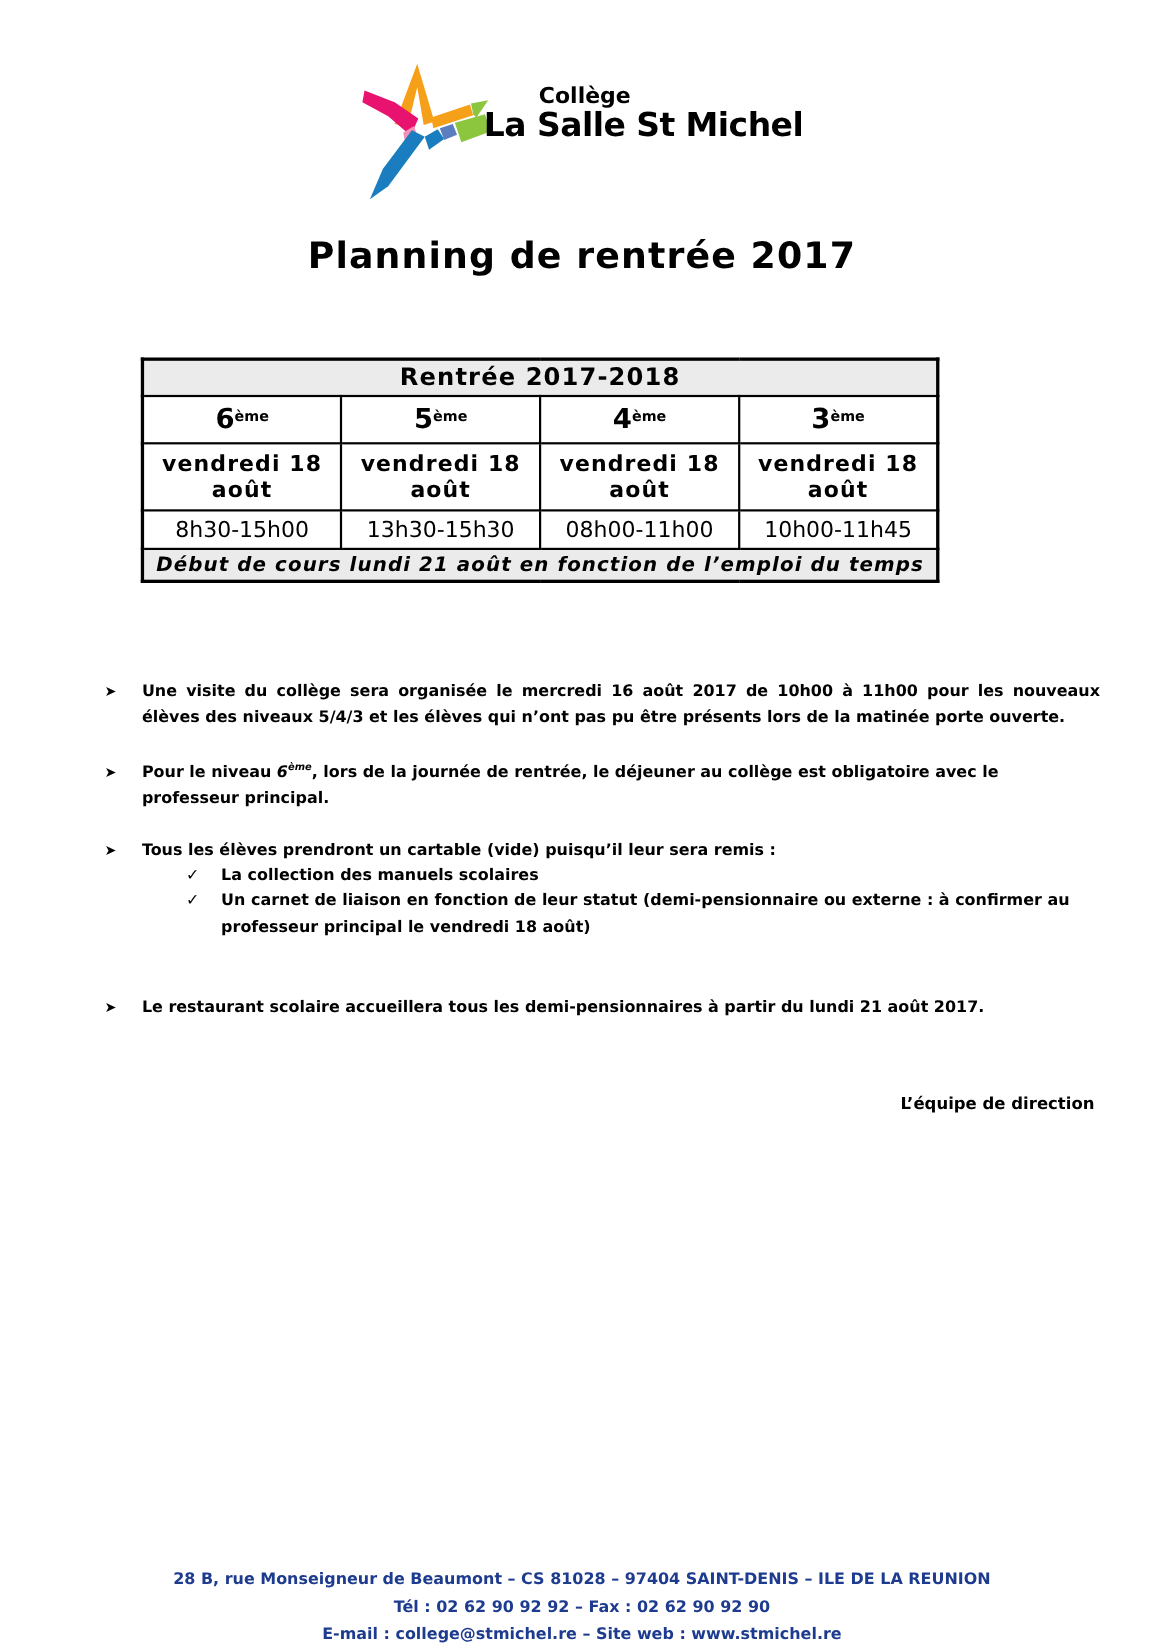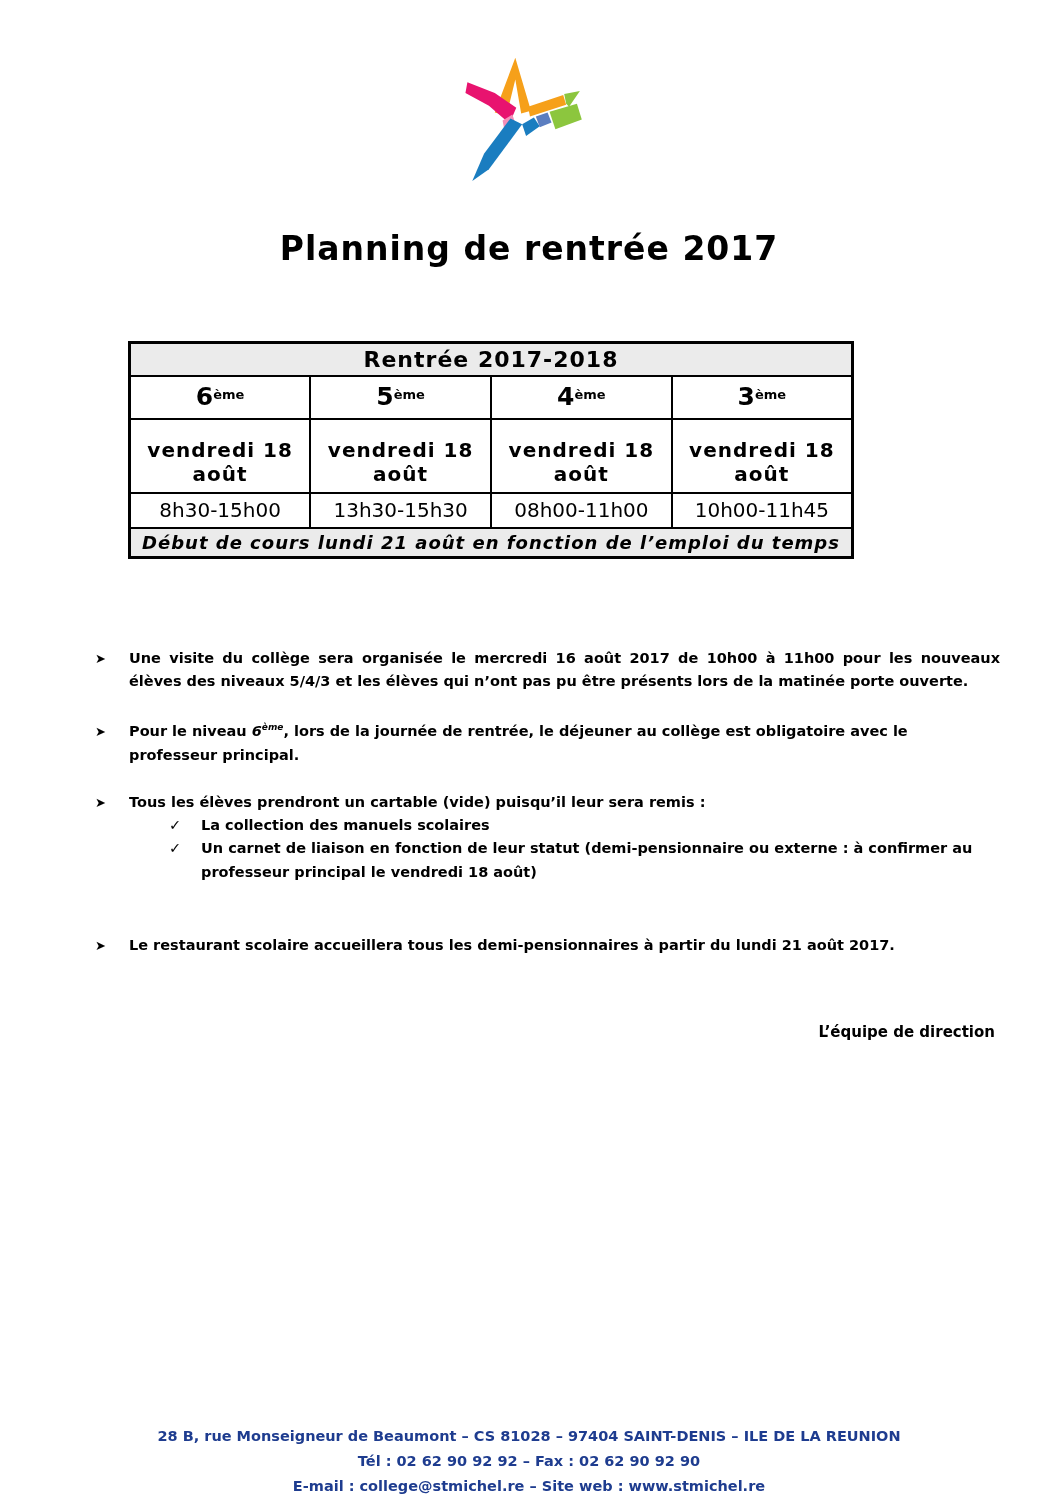--- a/index.html
+++ b/index.html
@@ -28,21 +28,21 @@
     font-size: 20px; font-weight: bold; letter-spacing: 0px;
     padding-left: 50px; line-height: 1.1;
   }
   .logo-name {
     font-size: 30px; font-weight: bold; letter-spacing: -0.5px;
     line-height: 1.15;
   }
 
   
   .title {
-    margin-top: 44px;
+    margin-top: 28px;
     text-align: center;
     font-size: 33px;
     font-weight: bold;
     letter-spacing: 1px;
   }
 
   
   table.planning {
     border-collapse: collapse;
     margin: 73px 0 0 128px;
@@ -50,21 +50,21 @@
     table-layout: fixed;
     text-align: center;
   }
   table.planning td { border: 2px solid #000; padding: 3px 2px; }
   table.planning { border: 3px solid #000; }
   td.gray { background: #EBEBEB; }
   td.table-title-cell { font-size: 22px; font-weight: bold; letter-spacing: 1px; padding: 4px 0 5px; }
   tr.grades td { font-weight: bold; padding: 5px 0 7px; }
   .lvl { font-size: 25px; }
   tr.grades sup { font-size: 13px; }
-  tr.days td { font-size: 20px; font-weight: bold; letter-spacing: 1px; padding: 18px 0 6px; }
+  tr.days td { font-size: 20px; font-weight: bold; letter-spacing: 1px; padding: 5px 0 6px; }
   tr.hours td { font-size: 20px; padding: 4px 0 5px; }
   td.table-note-cell { font-size: 18px; font-weight: bold; font-style: italic; letter-spacing: 1px; padding: 5px 0 7px; }
 
   
   .notes {
     margin: 88px 58px 0 95px;
     font-size: 14.5px;
     font-weight: bold;
     line-height: 1.6;
   }
@@ -114,20 +114,24 @@
       <polygon points="30,62 51,6 67,60 57,63 51,28 42,65" fill="#F6A01A"></polygon>
       <polygon points="64,56 100,44 103,54 66,66" fill="#F6A01A"></polygon>
       <polygon points="101,43 117,40 106,56 103,53" fill="#8CC63E"></polygon>
       <polygon points="2,31 30,42 52,57 45,73 24,55 0,42" fill="#E8136F"></polygon>
       <polygon points="38,70 48,64 53,79 42,92" fill="#F48FB8"></polygon>
       <polygon points="46,68 58,74 24,120 7,132 19,104" fill="#1A7DC0"></polygon>
       <polygon points="58,74 70,67 76,76 62,86" fill="#1A7DC0"></polygon>
       <polygon points="72,66 84,62 88,72 76,77" fill="#5B7EC0"></polygon>
       <polygon points="86,61 114,53 119,69 92,79" fill="#8CC63E"></polygon>
     </svg>
+    <div class="logo-text">
+      <div class="logo-college">Collège</div>
+      <div class="logo-name">La Salle St Michel</div>
+    </div>
   </header>
 
   <h1 class="title">Planning de rentrée 2017</h1>
 
   <table class="planning">
     <tbody>
         <tr>
       <td colspan="4" class="gray table-title-cell">Rentrée 2017-2018</td>
     </tr>
     <tr class="grades">

